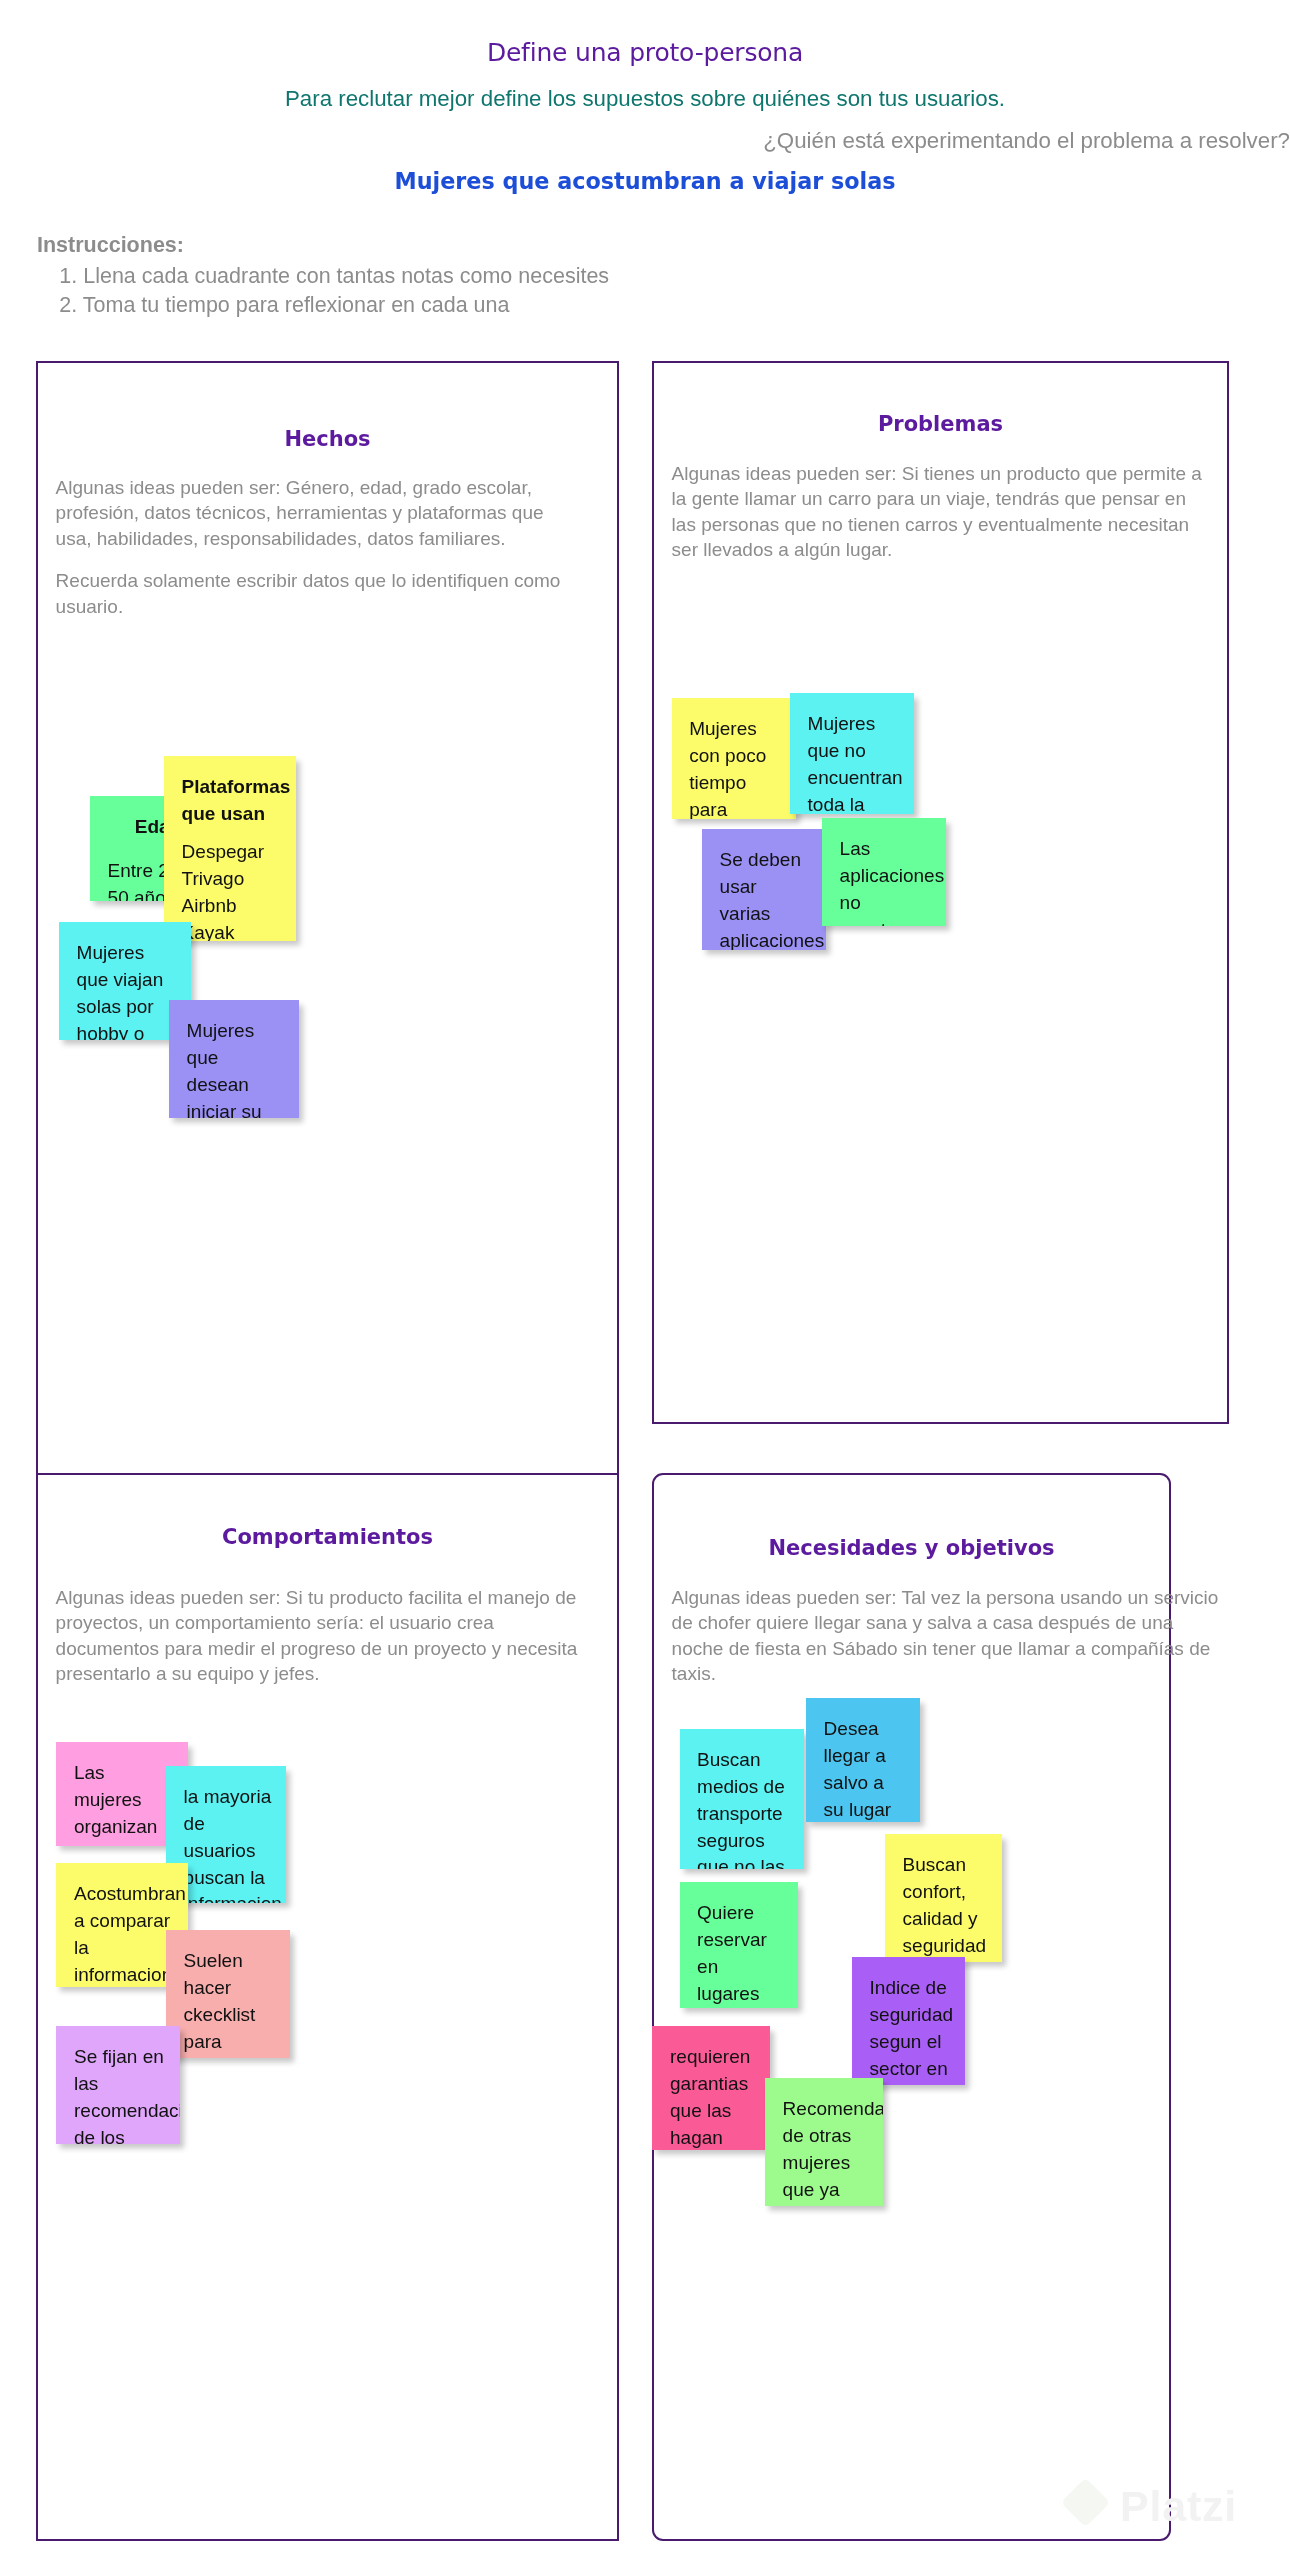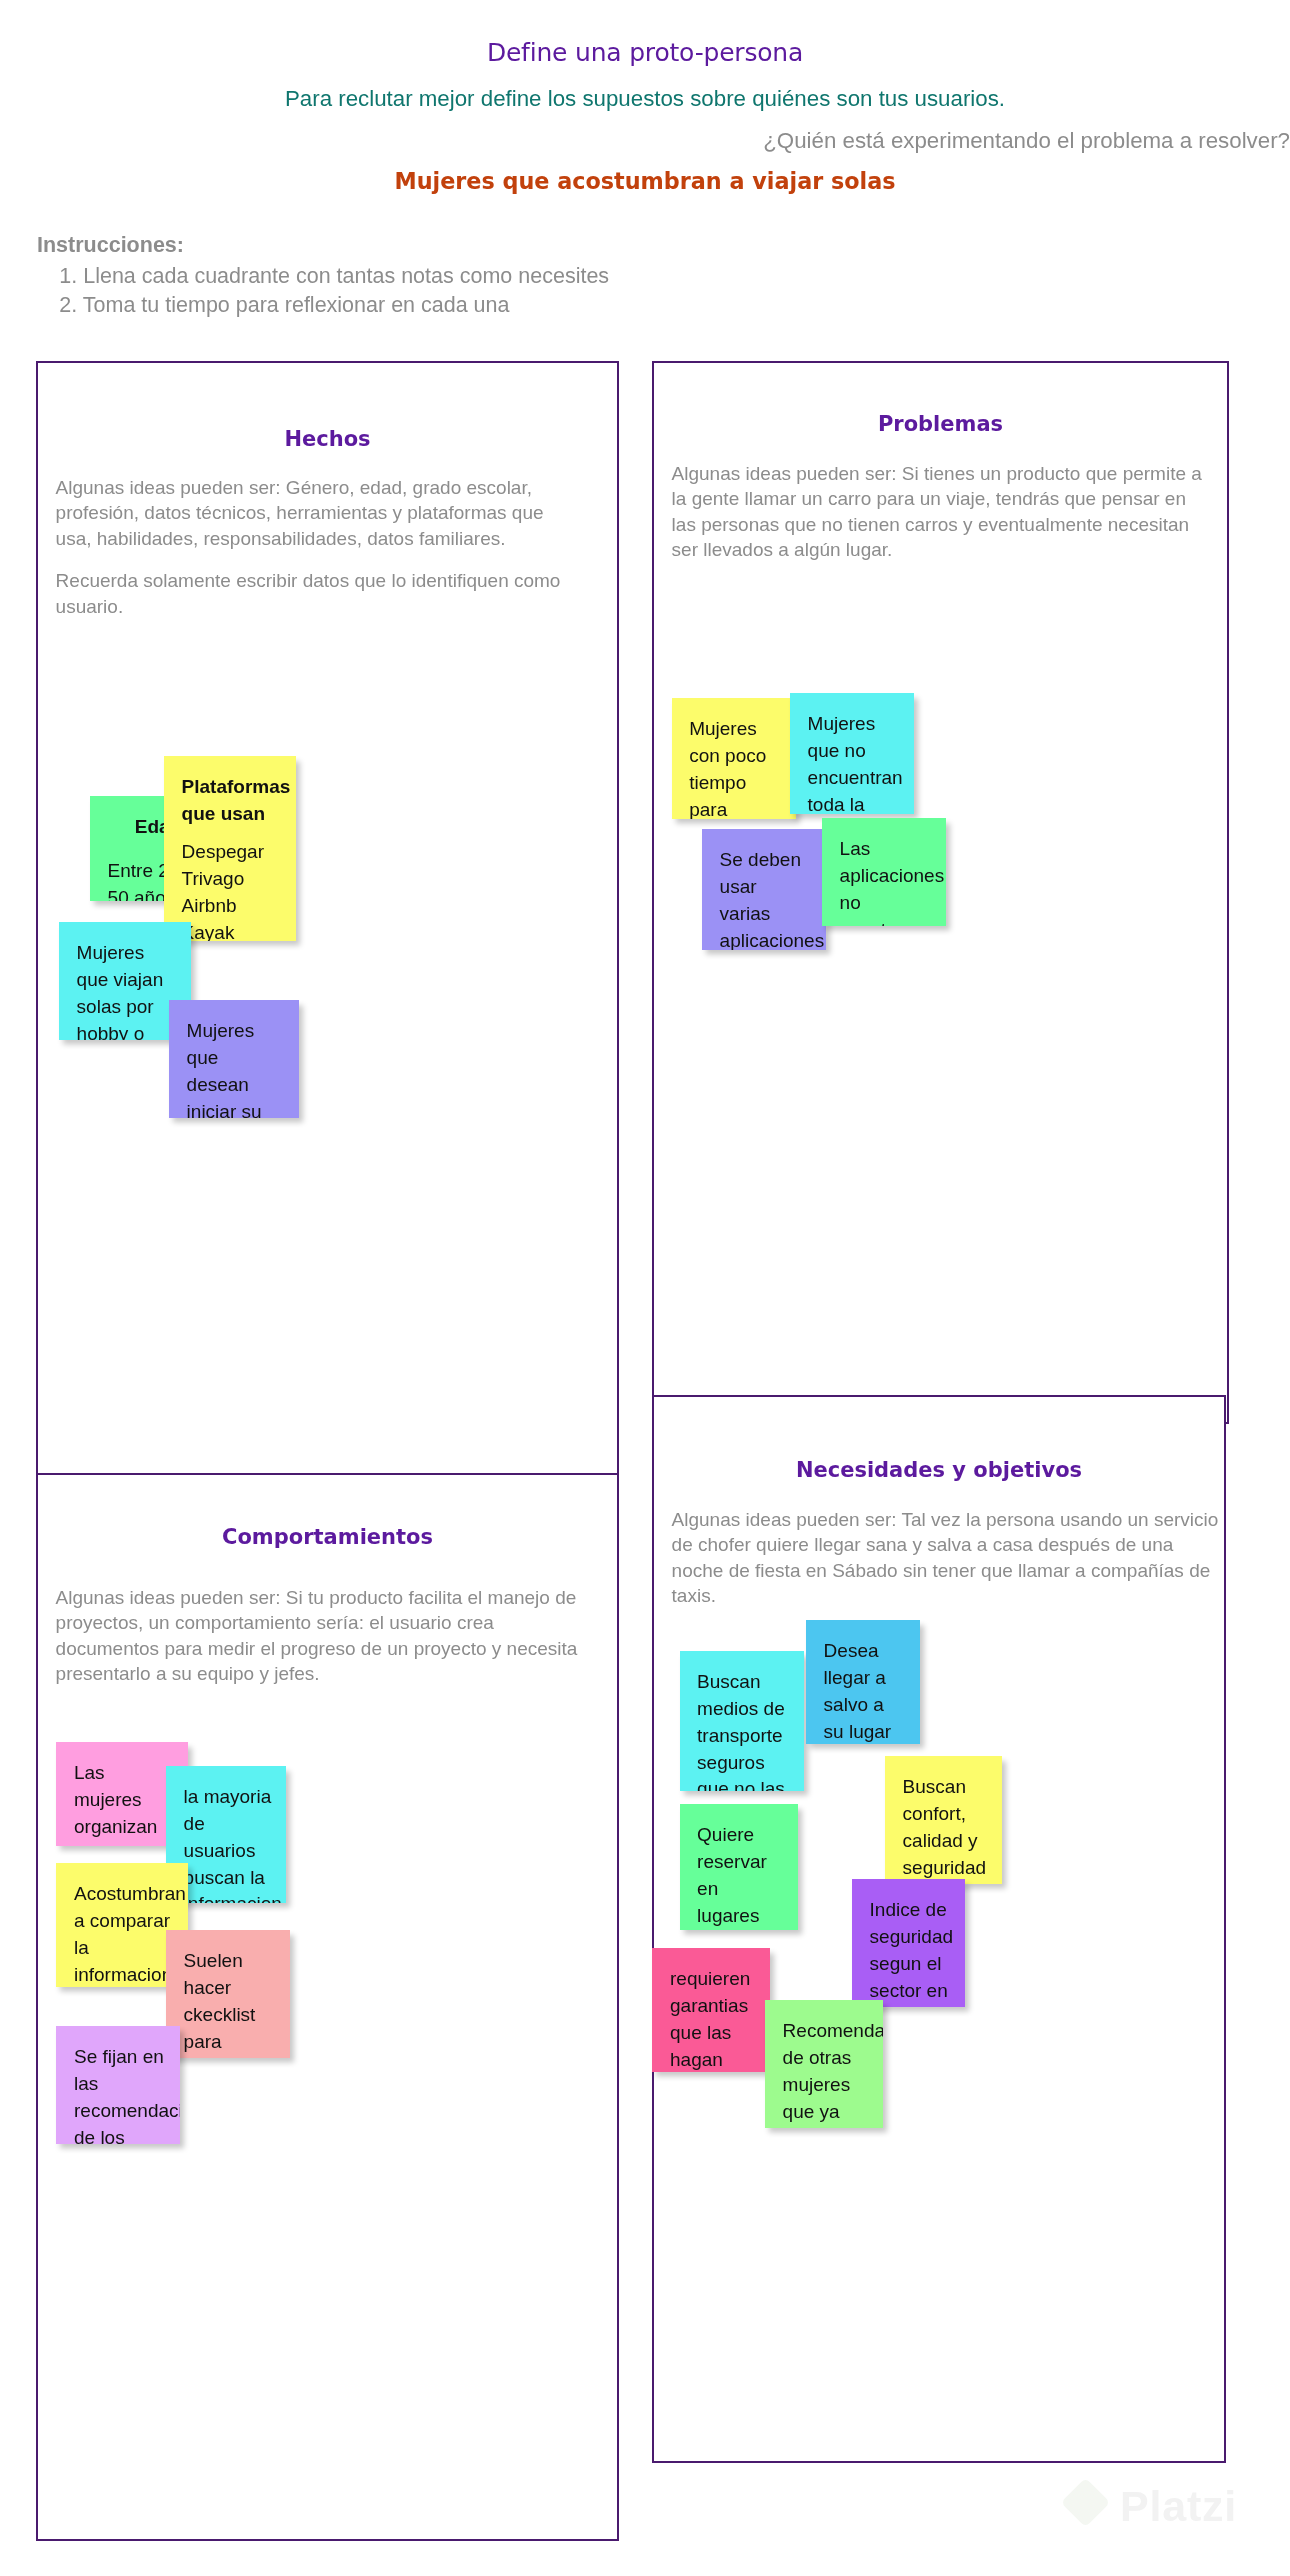--- a/index.html
+++ b/index.html
@@ -46,21 +46,21 @@
     color: #8c8c8c;
   }
   .hdr-sub3 {
     position: absolute;
     left: 0; top: 168px;
     width: 1290px;
     text-align: center;
     font-family: "DejaVu Sans", sans-serif;
     font-size: 22.3px;
     font-weight: 700;
-    color: #c2410c;
+    color: #1d4ed8;
   }
 
   
   .instr-wrap { position: absolute; left: 37px; top: 233px; width: 718px; }
   .instr-title {
     font-size: 21.5px;
     font-weight: 700;
     color: #8c8c8c;
     margin-bottom: 4px;
   }
@@ -73,21 +73,21 @@
 
   
   .quad {
     position: absolute;
     border: 2.4px solid #4a1a6e;
     background: #ffffff;
   }
   #quad-hechos      { left: 36px;  top: 361px;  width: 583px; height: 1273px; }
   #quad-problemas   { left: 652px; top: 361px;  width: 577px; height: 1063px; }
   #quad-comport     { left: 36px;  top: 1473px; width: 583px; height: 1068px; }
-  #quad-necesidades { left: 652px; top: 1395px; width: 574px; height: 1068px; }
+  #quad-necesidades { left: 652px; top: 1473px; width: 519px; height: 1068px; border-radius: 11px; }
 
   .quad-title {
     position: absolute;
     left: 0;
     width: 100%;
     text-align: center;
     font-family: "DejaVu Sans", sans-serif;
     font-size: 21px;
     font-weight: 700;
     color: #5c1a9e;

